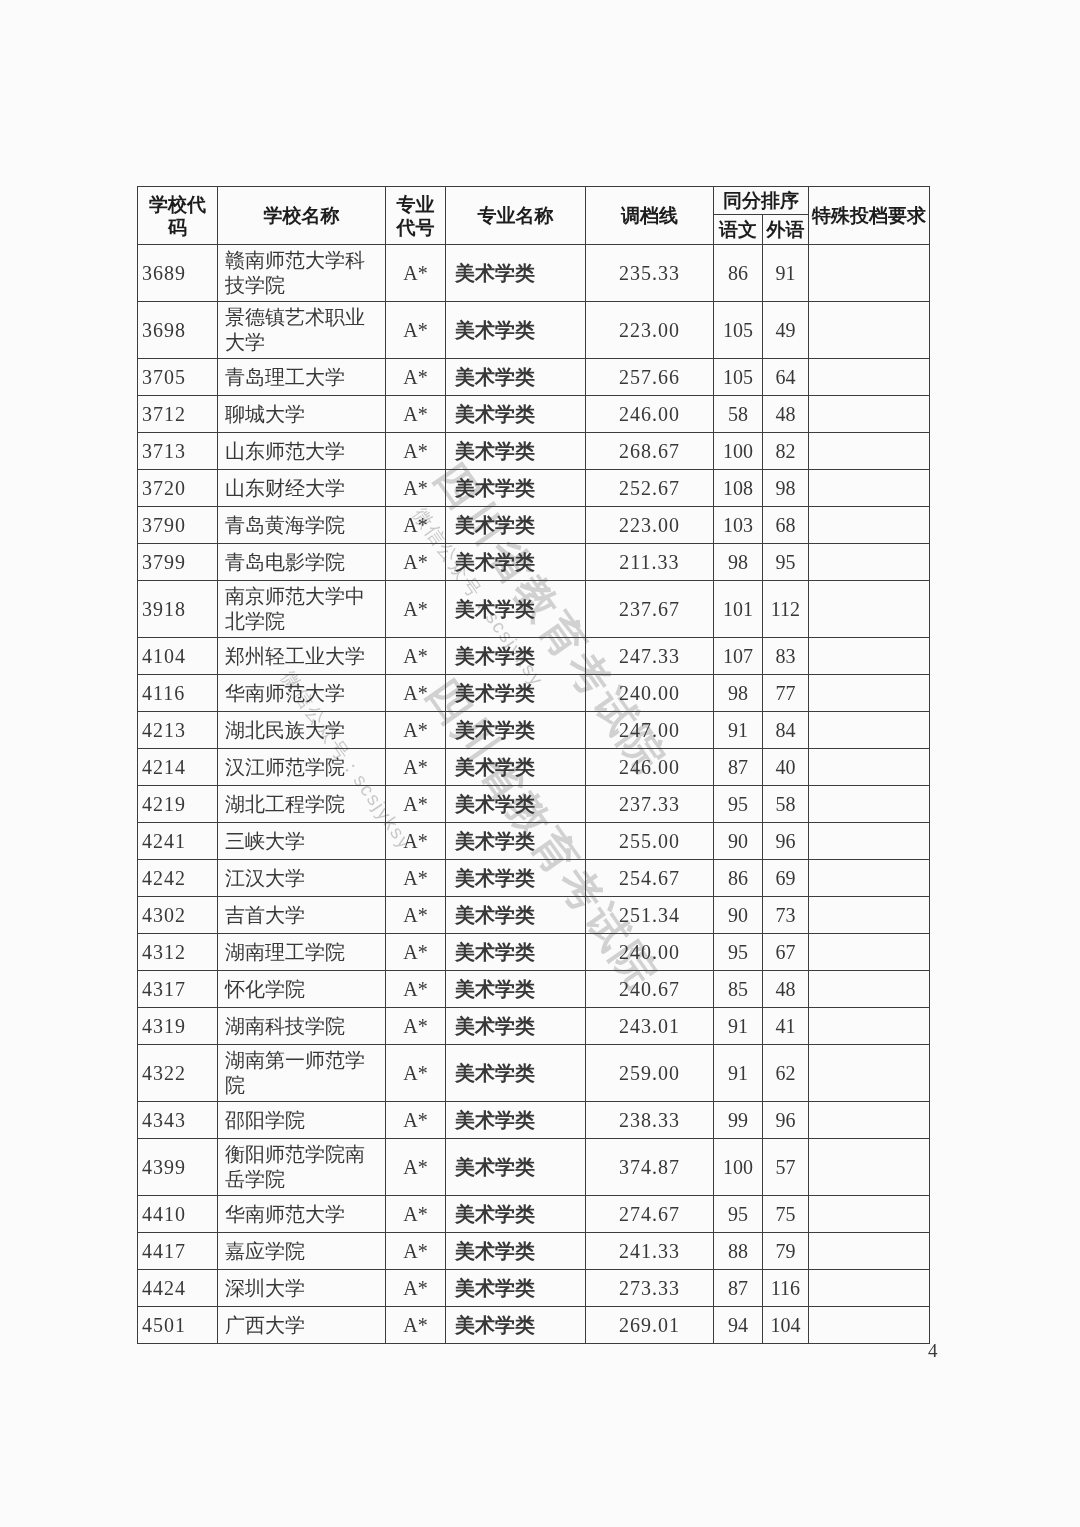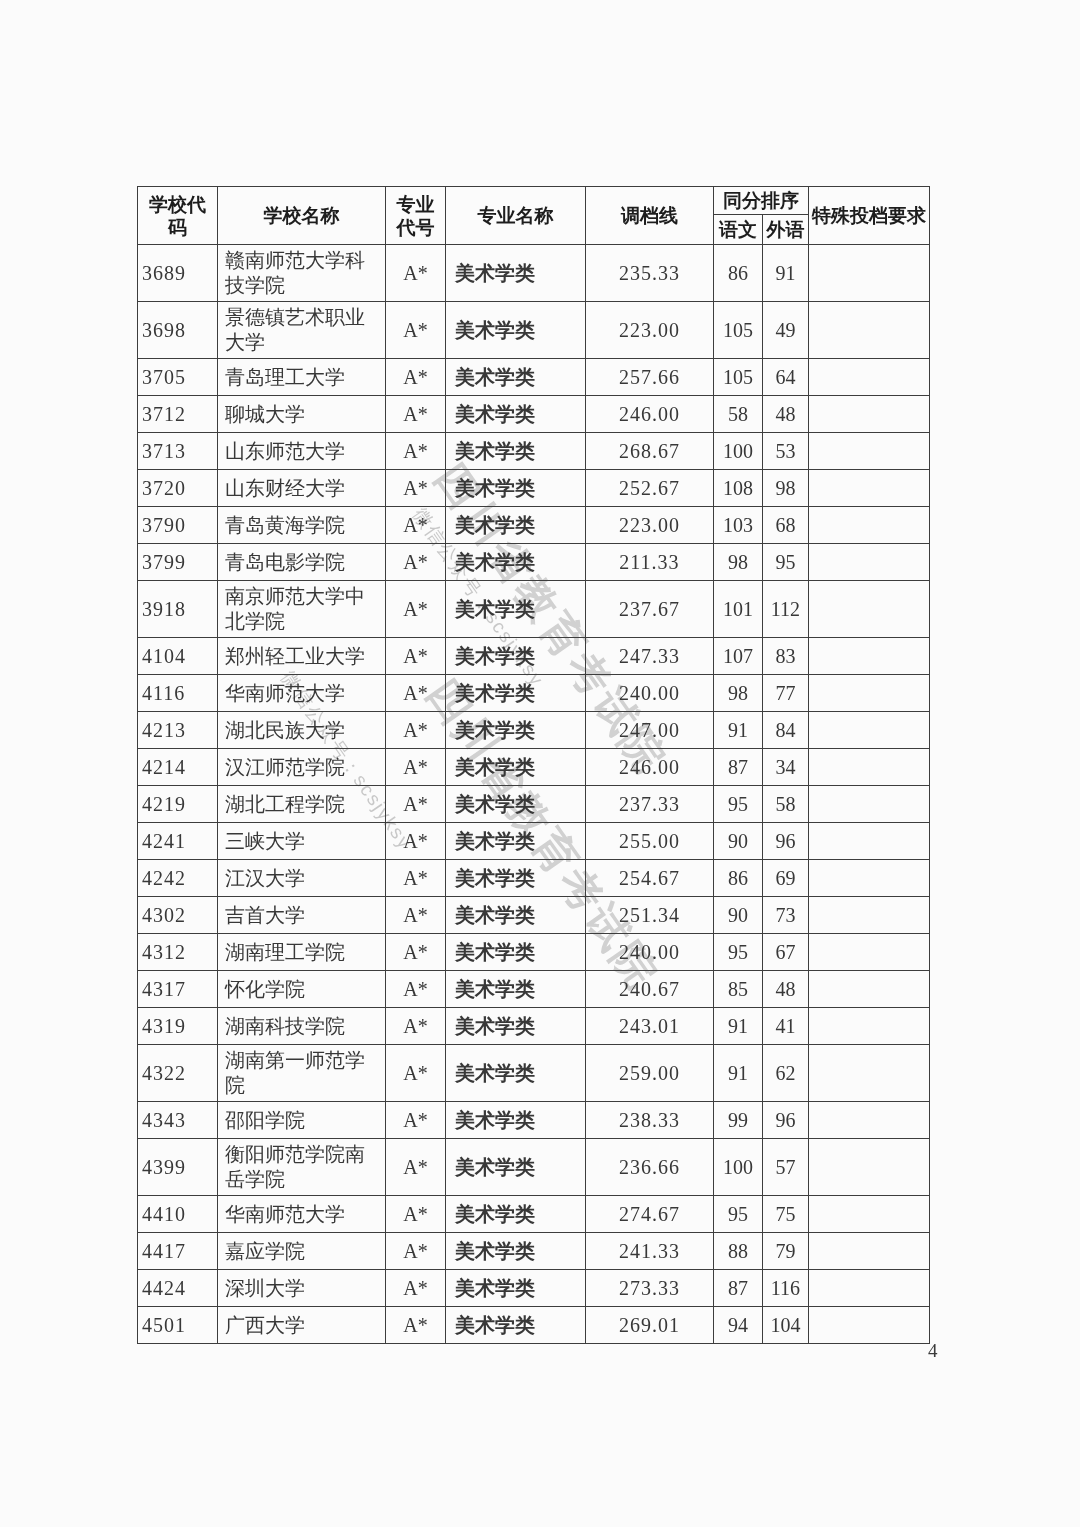--- a/index.html
+++ b/index.html
@@ -167,21 +167,21 @@
     <td class="c-num">48</td>
     <td class="c-special"></td>
   </tr>
         <tr>
     <td class="c-code">3713</td>
     <td class="c-name">山东师范大学</td>
     <td class="c-mcode">A*</td>
     <td class="c-mname">美术学类</td>
     <td class="c-line">268.67</td>
     <td class="c-num">100</td>
-    <td class="c-num">53</td>
+    <td class="c-num">82</td>
     <td class="c-special"></td>
   </tr>
         <tr>
     <td class="c-code">3720</td>
     <td class="c-name">山东财经大学</td>
     <td class="c-mcode">A*</td>
     <td class="c-mname">美术学类</td>
     <td class="c-line">252.67</td>
     <td class="c-num">108</td>
     <td class="c-num">98</td>
@@ -247,21 +247,21 @@
     <td class="c-num">84</td>
     <td class="c-special"></td>
   </tr>
         <tr>
     <td class="c-code">4214</td>
     <td class="c-name">汉江师范学院</td>
     <td class="c-mcode">A*</td>
     <td class="c-mname">美术学类</td>
     <td class="c-line">246.00</td>
     <td class="c-num">87</td>
-    <td class="c-num">34</td>
+    <td class="c-num">40</td>
     <td class="c-special"></td>
   </tr>
         <tr>
     <td class="c-code">4219</td>
     <td class="c-name">湖北工程学院</td>
     <td class="c-mcode">A*</td>
     <td class="c-mname">美术学类</td>
     <td class="c-line">237.33</td>
     <td class="c-num">95</td>
     <td class="c-num">58</td>
@@ -345,21 +345,21 @@
     <td class="c-line">238.33</td>
     <td class="c-num">99</td>
     <td class="c-num">96</td>
     <td class="c-special"></td>
   </tr>
         <tr>
     <td class="c-code">4399</td>
     <td class="c-name">衡阳师范学院南岳学院</td>
     <td class="c-mcode">A*</td>
     <td class="c-mname">美术学类</td>
-    <td class="c-line">236.66</td>
+    <td class="c-line">374.87</td>
     <td class="c-num">100</td>
     <td class="c-num">57</td>
     <td class="c-special"></td>
   </tr>
         <tr>
     <td class="c-code">4410</td>
     <td class="c-name">华南师范大学</td>
     <td class="c-mcode">A*</td>
     <td class="c-mname">美术学类</td>
     <td class="c-line">274.67</td>

